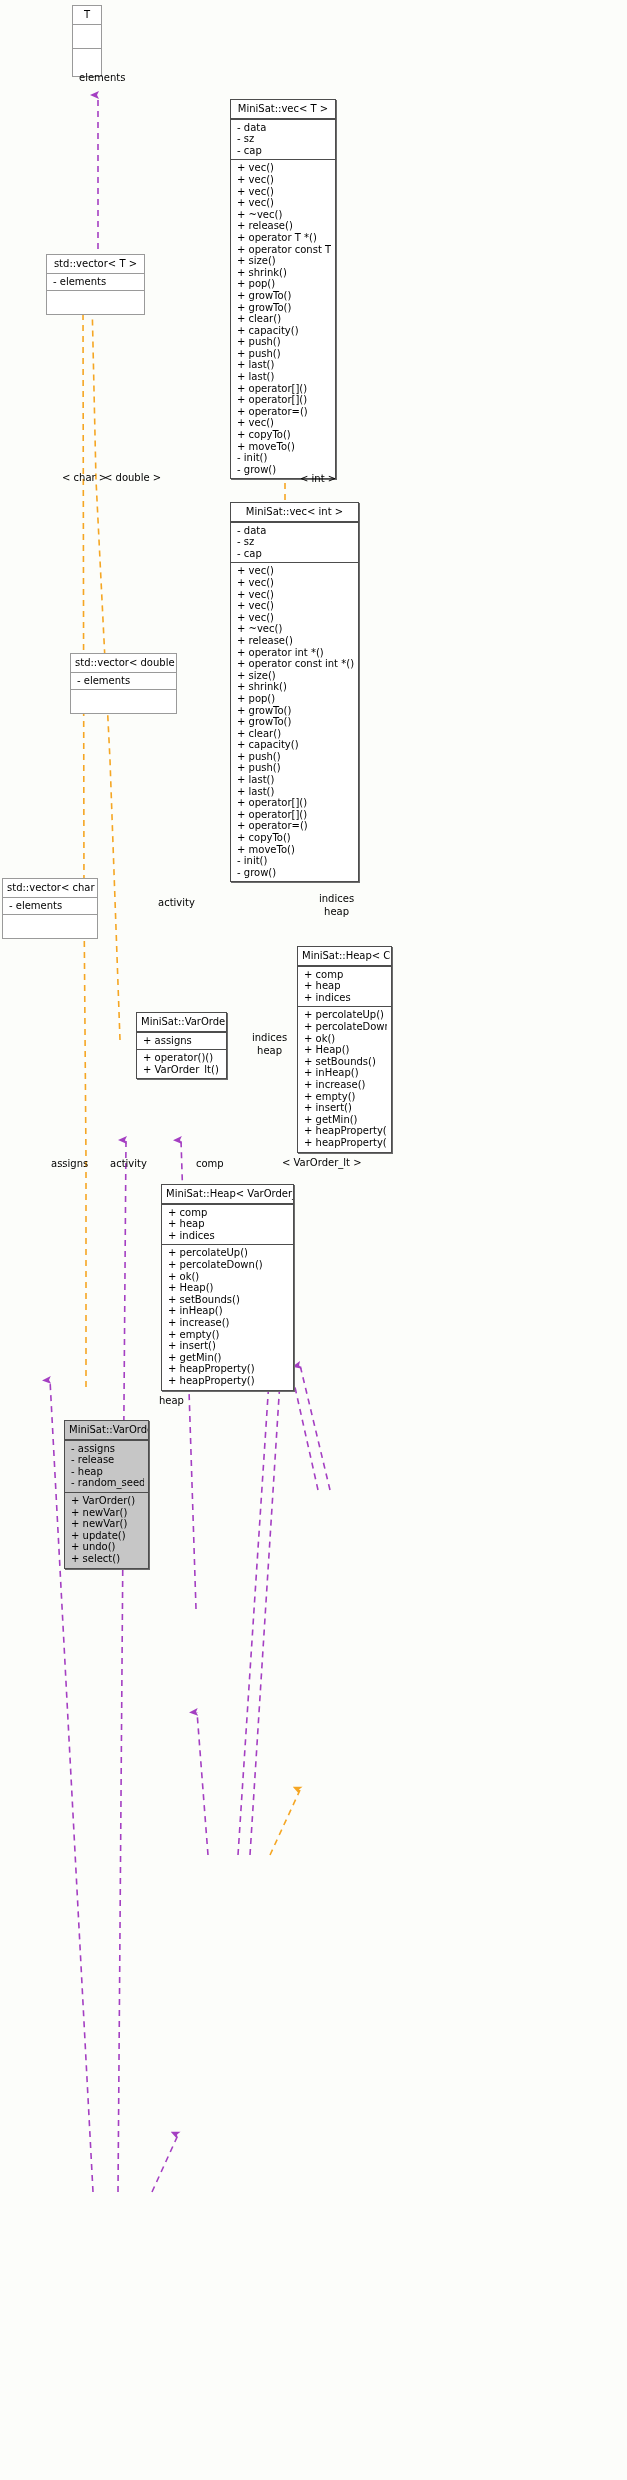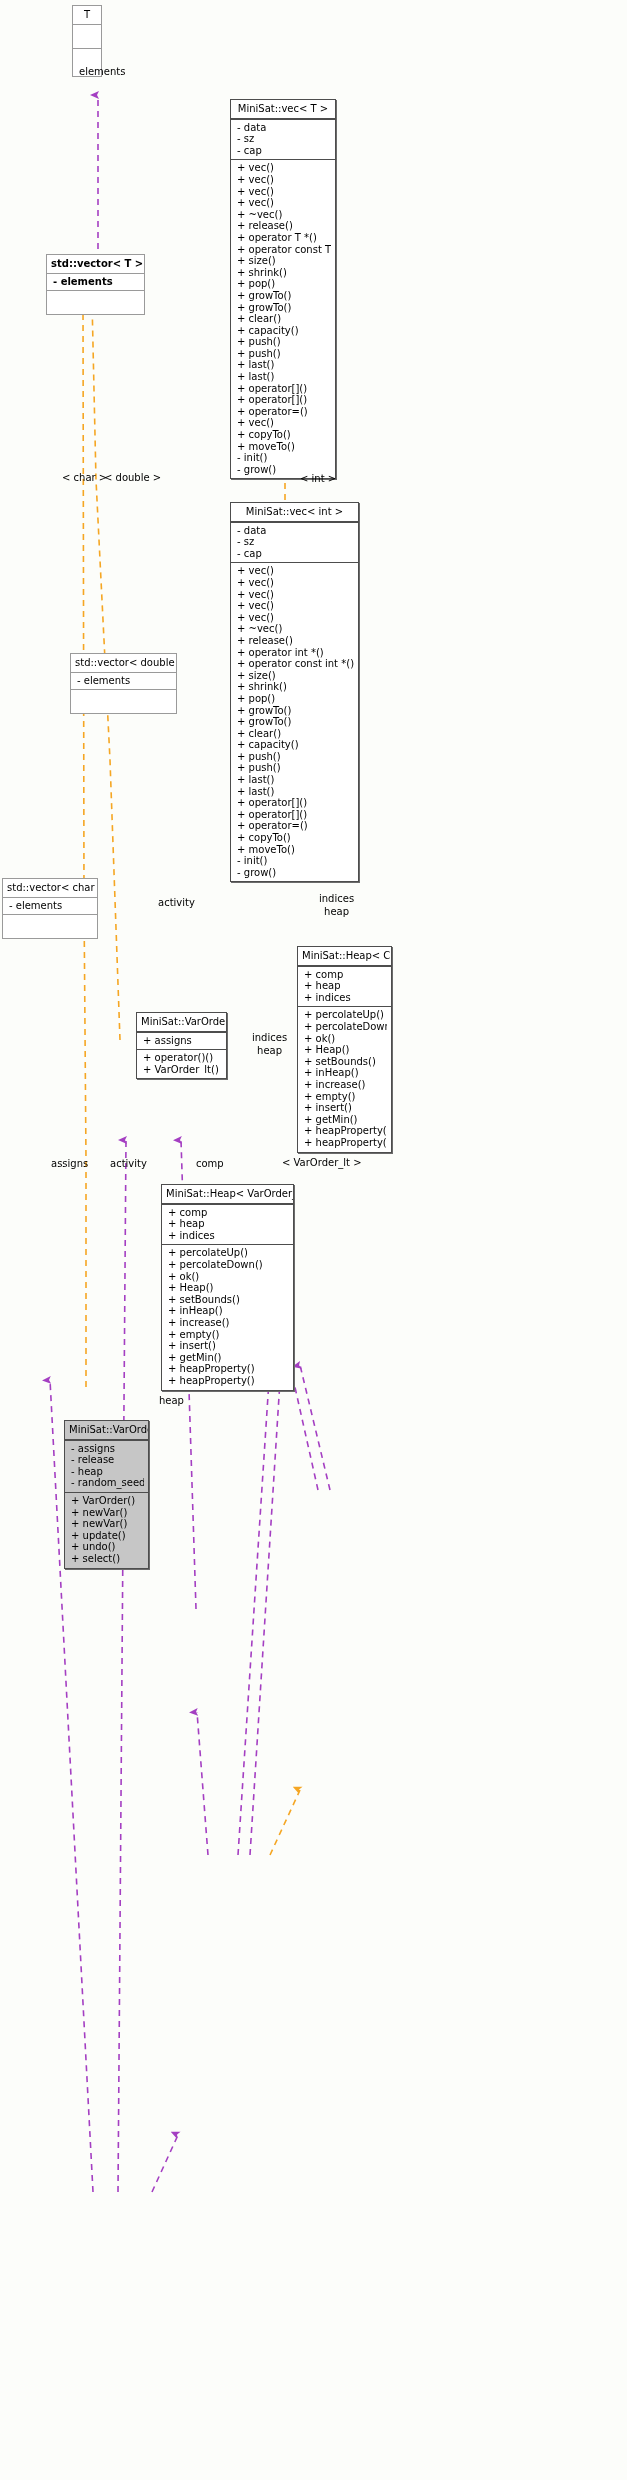--- a/index.html
+++ b/index.html
@@ -155,21 +155,21 @@
         <div class="row">+ operator[]()</div>
         <div class="row">+ operator=()</div>
         <div class="row">+ vec()</div>
         <div class="row">+ copyTo()</div>
         <div class="row">+ moveTo()</div>
         <div class="row">- init()</div>
         <div class="row">- grow()</div>
       </div>
   </div>
 
-  <div class="node" id="n-vector-t" style="left:46px; top:254px; width:99px;font-weight:bold;">
+  <div class="node" id="n-vector-t" style="left:46px; top:254px; width:99px;">
     <div class="title">std::vector&lt; T &gt;</div>
     <div class="sect">
         <div class="row">- elements</div>
       </div>
     <div class="sect" style="height:18px;"></div>
   </div>
 
   <div class="node strong" id="n-vec-int" style="left:230px; top:502px; width:129px;">
     <div class="title">MiniSat::vec&lt; int &gt;</div>
     <div class="sect">
@@ -292,21 +292,21 @@
     <div class="sect">
         <div class="row">+ VarOrder()</div>
         <div class="row">+ newVar()</div>
         <div class="row">+ newVar()</div>
         <div class="row">+ update()</div>
         <div class="row">+ undo()</div>
         <div class="row">+ select()</div>
       </div>
   </div>
 
-  <div class="edge-label" style="left:79px; top:66px;">elements</div>
+  <div class="edge-label" style="left:79px; top:72px;">elements</div>
   <div class="edge-label" style="left:62px; top:472px;">&lt; char &gt;</div>
   <div class="edge-label" style="left:104px; top:472px;">&lt; double &gt;</div>
   <div class="edge-label" style="left:288px; top:473px;margin-left:12px;">&lt; int &gt;</div>
   <div class="edge-label" style="left:158px; top:897px;">activity</div>
   <div class="edge-label ctr" style="left:319px; top:892px; line-height:13px;"><div>indices</div><div>heap</div></div>
   <div class="edge-label ctr" style="left:252px; top:1031px; line-height:13px;"><div>indices</div><div>heap</div></div>
   <div class="edge-label" style="left:282px; top:1157px;">&lt; VarOrder_lt &gt;</div>
   <div class="edge-label" style="left:51px; top:1158px;">assigns</div>
   <div class="edge-label" style="left:110px; top:1158px;">activity</div>
   <div class="edge-label" style="left:196px; top:1158px;">comp</div>

